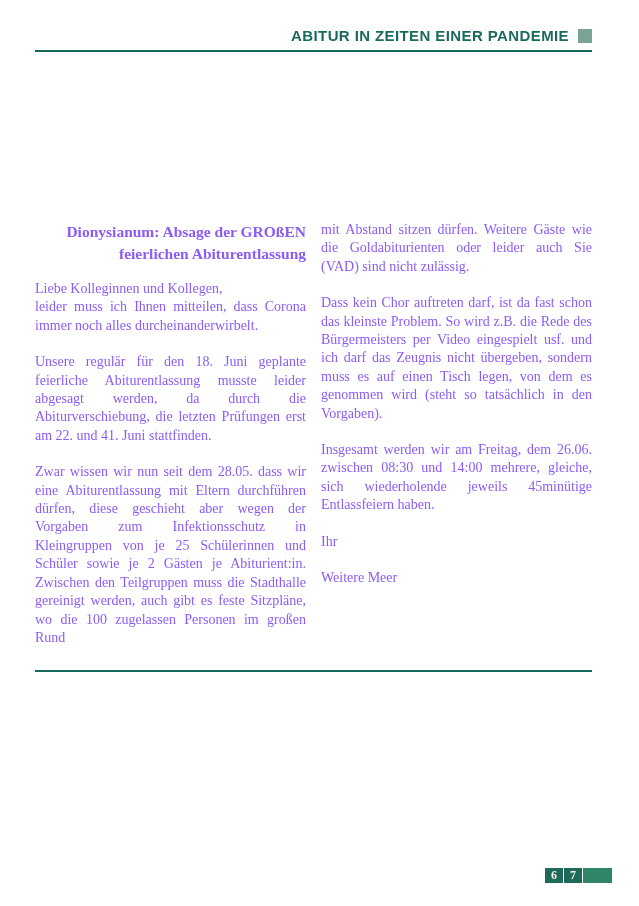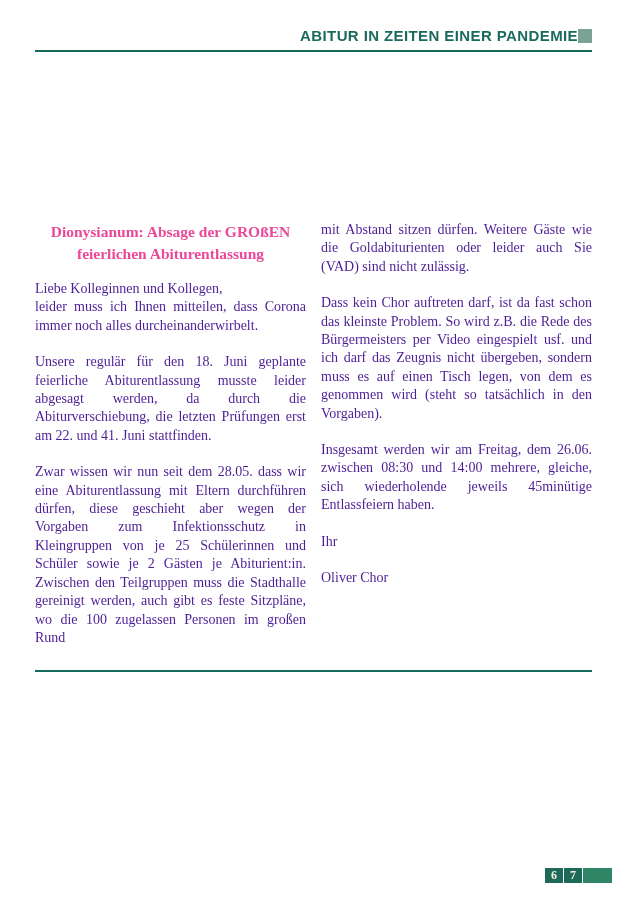--- a/index.html
+++ b/index.html
@@ -18,20 +18,21 @@
 
   
   .header-row {
     position: absolute;
     left: 35px;
     top: 27px;
     width: 557px;
     display: flex;
     align-items: center;
     justify-content: flex-end;
+    gap: 9px;
   }
   .header-title {
     font-family: "Liberation Sans", sans-serif;
     font-weight: 700;
     font-size: 15px;
     letter-spacing: 0.4px;
     color: #1B6A5D;
     white-space: nowrap;
   }
   .header-square {
@@ -59,28 +60,28 @@
     gap: 15px;
   }
   .col {
     width: 271px;
     flex: 0 0 auto;
   }
   .article-heading {
     font-size: 15.5px;
     line-height: 21.5px;
     font-weight: 700;
-    color: #ec4899;
+    color: #8b5cf6;
     margin: 0 0 16px 0;
-    text-align: center;
+    text-align: right;
   }
   .para {
     font-size: 14px;
     line-height: 18.4px;
-    color: #4c1d95;
+    color: #8b5cf6;
     text-align: justify;
     white-space: pre-line;
     hyphens: auto;
     -webkit-hyphens: auto;
     margin: 0 0 18px 0;
   }
   .para:last-child { margin-bottom: 8px; }
 
   
   .footer-rule {
@@ -132,21 +133,21 @@
       <p class="para">Liebe Kolleginnen und Kollegen,
 leider muss ich Ihnen mitteilen, dass Corona immer noch alles durcheinanderwirbelt.</p>
       <p class="para">Unsere regulär für den 18. Juni geplante feierliche Abiturentlassung musste leider abgesagt werden, da durch die Abiturverschiebung, die letzten Prüfungen erst am 22. und 41. Juni stattfinden.</p>
       <p class="para">Zwar wissen wir nun seit dem 28.05. dass wir eine Abiturentlassung mit Eltern durchführen dürfen, diese geschieht aber wegen der Vorgaben zum Infektionsschutz in Kleingruppen von je 25 Schülerinnen und Schüler sowie je 2 Gästen je Abiturient:in. Zwischen den Teilgruppen muss die Stadthalle gereinigt werden, auch gibt es feste Sitzpläne, wo die 100 zugelassen Personen im großen Rund</p>
     </div>
     <div class="col">
       <p class="para">mit Abstand sitzen dürfen. Weitere Gäste wie die Goldabiturienten oder leider auch Sie (VAD) sind nicht zulässig.</p>
       <p class="para">Dass kein Chor auftreten darf, ist da fast schon das kleinste Problem. So wird z.B. die Rede des Bürgermeisters per Video eingespielt usf. und ich darf das Zeugnis nicht übergeben, sondern muss es auf einen Tisch legen, von dem es genommen wird (steht so tatsächlich in den Vorgaben).</p>
       <p class="para">Insgesamt werden wir am Freitag, dem 26.06. zwischen 08:30 und 14:00 mehrere, gleiche, sich wiederholende jeweils 45minütige Entlassfeiern haben.</p>
       <p class="para">Ihr</p>
-      <p class="para">Oliver Chor</p>
+      <p class="para">Weitere Meer</p>
     </div>
   </div>
 
   <div class="footer-rule"></div>
 
   <div class="pagenum-row">
     <div class="pagenum-box">6</div>
     <div class="pagenum-box">7</div>
     <div class="pagenum-accent"></div>
   </div>

